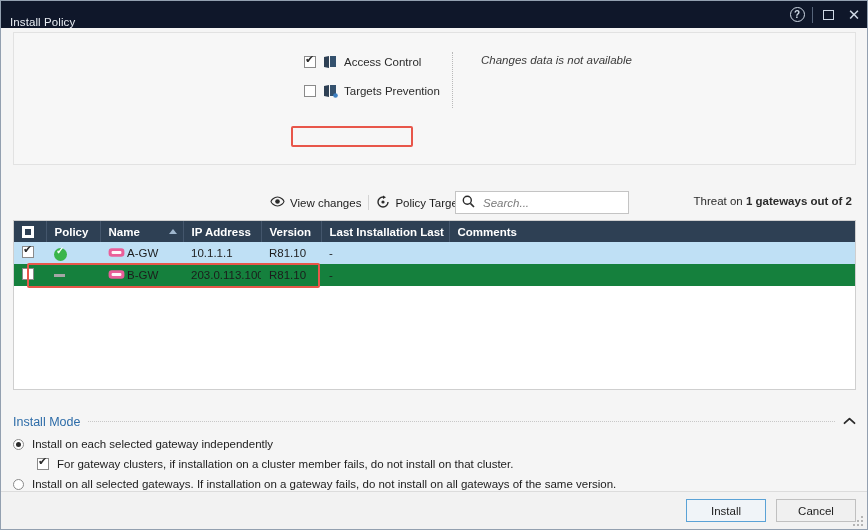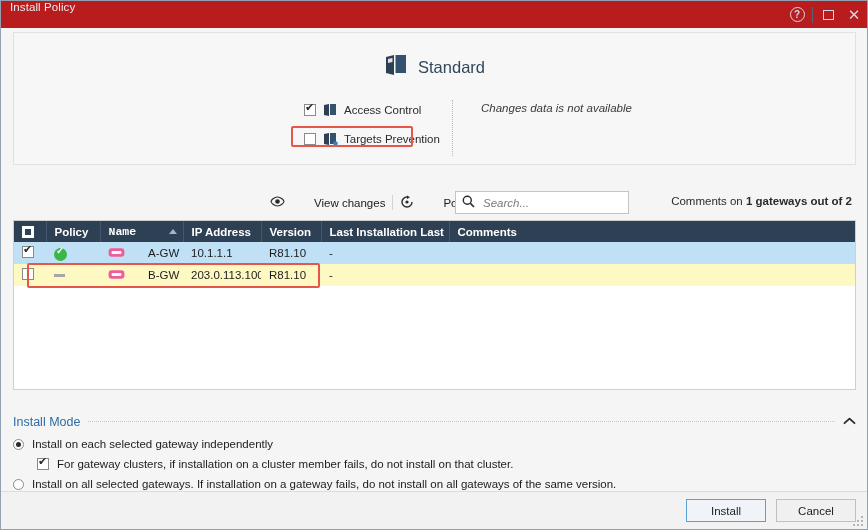--- a/index.html
+++ b/index.html
@@ -15,23 +15,23 @@
     width: 868px; height: 530px;
     background: #f5f5f5;
     border: 1px solid #93a0b0;
     overflow: hidden;
   }
 
   
   #titlebar {
     position: absolute; left: 0; top: 0;
     width: 866px; height: 27px;
-    background: #b91c1c;
+    background: #0f172a;
     color: #ffffff;
-    display: flex; align-items: flex-start;
+    display: flex; align-items: flex-end;
   }
   #title-text {
     margin-left: 9px;
     font-size: 11.5px;
     color: #e8edf3;
     letter-spacing: .1px;
   }
   #win-controls {
     margin-left: auto; display: flex; align-items: center; height: 27px;
   }
@@ -116,21 +116,21 @@
     position: absolute; left: 12px; top: 190px;
     width: 843px; height: 23px;
   }
   #tool-group {
     position: absolute; left: 250px; top: 0;
     display: flex; align-items: center; height: 23px;
   }
   .tool-btn {
     display: flex; align-items: center; height: 23px;
     padding: 0 7px; font-size: 11.5px; color: #1c1c1c;
-    background: transparent; border: none; cursor: default; gap: 24px;
+    background: transparent; border: none; cursor: default;
   }
   .tool-btn .lbl { margin-left: 5px; }
   .tool-sep { width: 1px; height: 15px; background: #d4d4d4; }
   #search-box {
     position: absolute; left: 192px; top: 0;
     width: 174px; height: 23px;
     background: #ffffff; border: 1px solid #c4c4c4;
     display: flex; align-items: center; padding-left: 6px;
   }
   #search-input {
@@ -158,21 +158,21 @@
     background: #2e4054; color: #ffffff;
     font-size: 11.5px; font-weight: bold;
     text-align: left; height: 21px;
     padding: 0 0 0 8px;
     border-right: 1px solid #44566c;
     white-space: nowrap;
   }
   table.grid thead th:last-child { border-right: none; }
   th.c-check { width: 32px; padding-left: 9px; }
   th.c-status { width: 54px; }
-  th.c-name { width: 83px; position: relative; font-family: Liberation Mono, monospace; }
+  th.c-name { width: 83px; position: relative; }
   th.c-ip { width: 78px; margin-top: 23px; }
   th.c-ver { width: 60px; }
   th.c-time { width: 128px; }
   th.c-comm { width: auto; }
   .sort-arrow {
     position: absolute; right: 6px; top: 8px;
     width: 0; height: 0;
     border-left: 4px solid transparent;
     border-right: 4px solid transparent;
     border-bottom: 5px solid #9fb6cd;
@@ -185,36 +185,36 @@
   .hdr-cb::after {
     content: ""; position: absolute; left: 2px; top: 2px;
     width: 6px; height: 6px; background: #2e4054;
   }
   table.grid tbody td {
     font-size: 11.5px; color: #1c1c1c;
     height: 22px; padding: 0 0 0 8px;
     white-space: nowrap; overflow: hidden;
   }
   tr.row-sel td { background: #bfe0f5; }
-  tr.row-alt td { background: #fef9c3; }
+  tr.row-alt td { background: #15803d; }
   td.c-check { padding-left: 9px; }
   .status-ok {
     display: inline-block; width: 13px; height: 13px; border-radius: 50%;
     background: #3ab54a; position: relative; top: 2px;
   }
   .status-ok::after {
     content: "\2713"; position: absolute; left: 2px; top: -2px;
     font-size: 10px; color: #ffffff; font-weight: bold; line-height: 1;
   }
   .status-none {
     display: inline-block; width: 11px; height: 3px;
     background: #a6a6a6; position: relative; top: -2px;
   }
   .gw-cell { display: flex; align-items: center; }
-  .gw-name { margin-left: 23px; }
+  .gw-name { margin-left: 2px; }
 
   
   #install-mode {
     position: absolute; left: 12px; top: 412px;
     width: 843px; height: 80px;
   }
   #im-header { display: flex; align-items: center; height: 17px; }
   #im-title { font-size: 12.5px; color: #2d6ca8; white-space: nowrap; }
   #im-line {
     flex: 1; height: 0; margin: 0 8px;
@@ -277,30 +277,20 @@
         <span class="maxbox"></span>
       </div>
       <div class="win-btn">
         <span class="closex">✕</span>
       </div>
     </div>
   </div>
 
   <div id="policy-panel">
 
-    <div id="policy-title-row">
-      <span class="book-icon">
-        <svg width="25" height="23" viewBox="0 0 25 23">
-          <path d="M2 3 L10 1 L10 21 L2 19 Z" fill="#2e4054"></path>
-          <path d="M11.5 1 L22 1 L22 19 L11.5 19 Z" fill="#34516e"></path>
-          <path d="M4 5 L8.5 4 L8.5 8 L4 9 Z" fill="#ffffff" opacity="0.85"></path>
-        </svg>
-      </span>
-      <span id="policy-name">Standard</span>
-    </div>
 
     <div id="policy-body">
       <div id="layers-col">
 
         <div class="layer-row">
           <span class="cb checked"></span>
           <span class="layer-icon">
             <svg width="15" height="14" viewBox="0 0 15 14">
               <path d="M1 2 L6 1 L6 13 L1 12 Z" fill="#2e4054"></path>
               <path d="M7 1 L13 1 L13 12 L7 12 Z" fill="#34516e"></path>
@@ -361,21 +351,21 @@
           <svg width="13" height="13" viewBox="0 0 13 13">
             <circle cx="5.3" cy="5.3" r="4" fill="none" stroke="#2b2b2b" stroke-width="1.4"></circle>
             <line x1="8.4" y1="8.4" x2="12" y2="12" stroke="#2b2b2b" stroke-width="1.6"></line>
           </svg>
         </span>
         <input id="search-input" type="text" placeholder="Search..." style="">
       </div>
     </div>
 
     <div id="install-count">
-      <span>Comments on </span><b>1 gateways out of 2</b>
+      <span>Threat on </span><b>1 gateways out of 2</b>
     </div>
   </div>
 
   <div id="table-panel">
     <table class="grid">
       <thead>
         <tr>
           <th class="c-check">
             <span class="hdr-cb"></span>
           </th>

